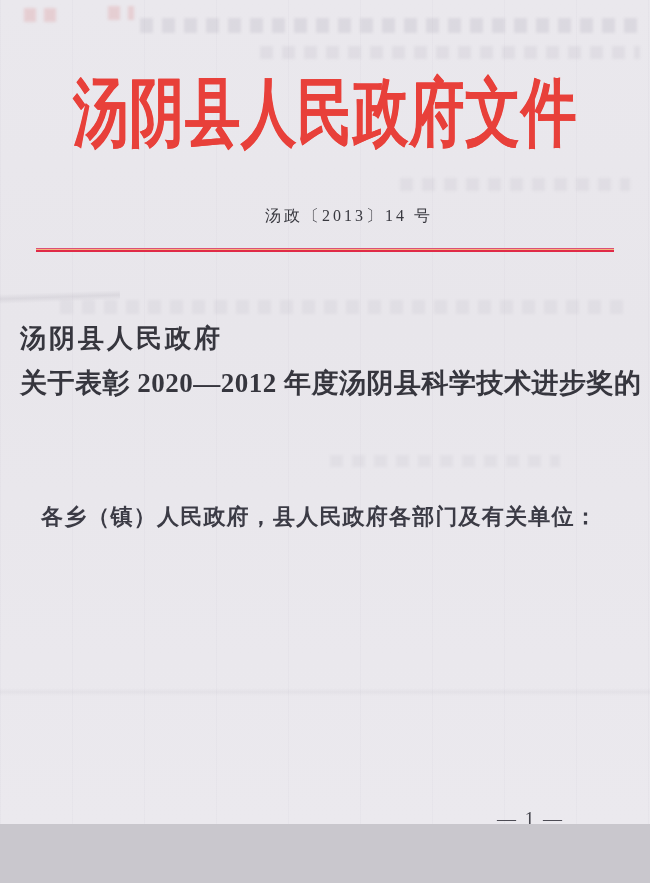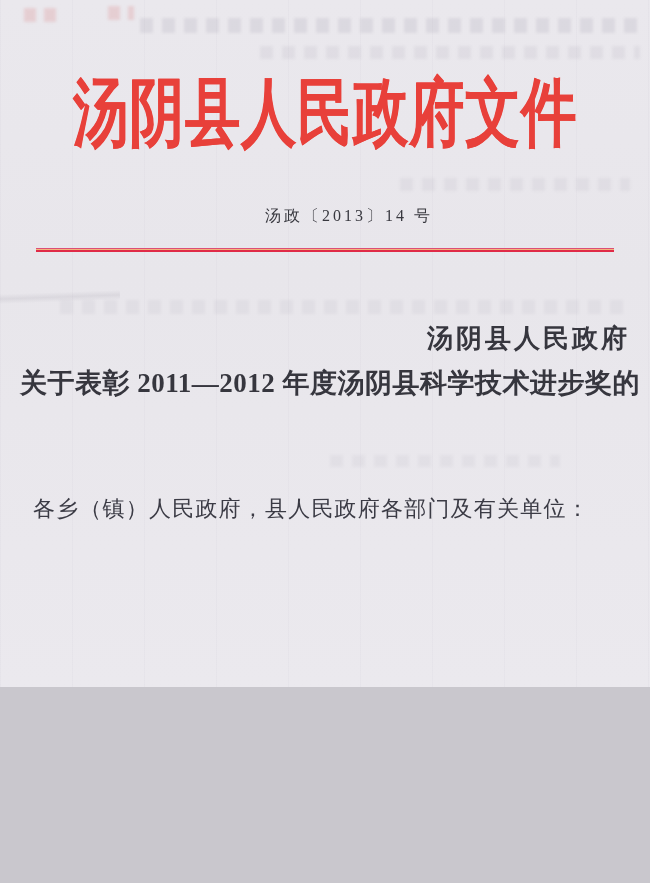--- a/index.html
+++ b/index.html
@@ -4,21 +4,21 @@
 <style>
   html, body {
     margin: 0;
     padding: 0;
     background: #c9c7cd;
     font-family: "Liberation Serif", "DejaVu Serif", serif;
   }
   .paper {
     position: relative;
     width: 650px;
-    height: 687px;
+    height: 824px;
     margin: 0 auto;
     overflow: hidden;
     color: #3b3b45;
     background:
       repeating-linear-gradient(90deg, rgba(175,170,188,0.07) 0 1px, transparent 1px 72px),
       linear-gradient(180deg, #eae8ed 0%, #e8e6eb 40%, #ebe9ee 100%);
   }
   
   .bleed {
     position: absolute;
@@ -64,21 +64,21 @@
     left: 36px;
     width: 578px;
     height: 4px;
     background: linear-gradient(180deg, #dd4f76 0%, #dd4f76 30%, #f3b57c 30%, #f3b57c 55%, #e02a47 55%, #e02a47 100%);
   }
   .title-block {
     position: absolute;
     top: 318px;
     left: 20px;
     right: 20px;
-    text-align: right;
+    text-align: left;
     font-weight: bold;
     color: #36363e;
   }
   .title-line1 {
     font-size: 26px;
     letter-spacing: 3px;
     line-height: 42px;
   }
   .title-line2 {
     font-size: 27px;
@@ -97,21 +97,22 @@
     left: 33px;
     right: 30px;
     font-size: 22px;
     line-height: 38.6px;
     letter-spacing: 1.2px;
     text-align: justify;
     text-justify: inter-ideograph;
     color: #3b3b45;
   }
   .body-block p {
-    margin: 0;
+    margin: 8px;
+    font-weight: bold;
   }
   .body-paragraph {
     text-indent: 2em;
   }
   .page-number {
     position: absolute;
     top: 808px;
     right: 86px;
     font-size: 19px;
     letter-spacing: 2px;
@@ -140,21 +141,21 @@
   <div class="crease" style="top:688px; left:0; width:100%; height:8px; opacity:0.5;"></div>
 
   <div class="header-title">汤阴县人民政府文件</div>
 
   <div class="doc-number">汤政〔2013〕14 号</div>
 
   <div class="red-divider"></div>
 
   <div class="title-block">
     <div class="title-line1">汤阴县人民政府</div>
-    <div class="title-line2">关于表彰 2011—2012 年度汤阴县科学技术进步奖的</div>
+    <div class="title-line2">关于表彰 2020—2012 年度汤阴县科学技术进步奖的</div>
   </div>
 
   <div class="body-block">
     <p class="salutation">各乡（镇）人民政府，县人民政府各部门及有关单位：</p>
   </div>
 
   <div class="page-number">— 1 —</div>
 
 </div>
 

